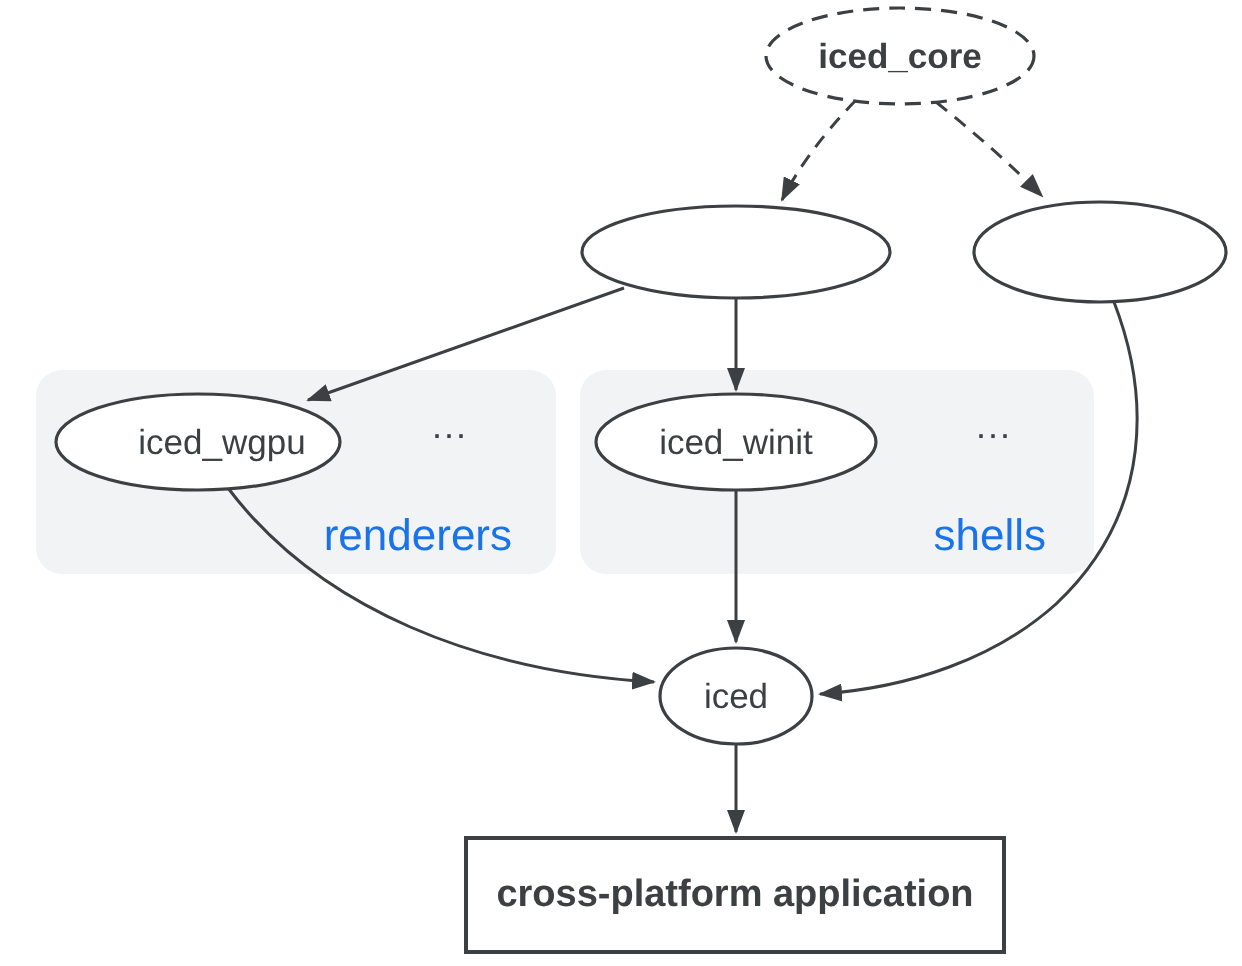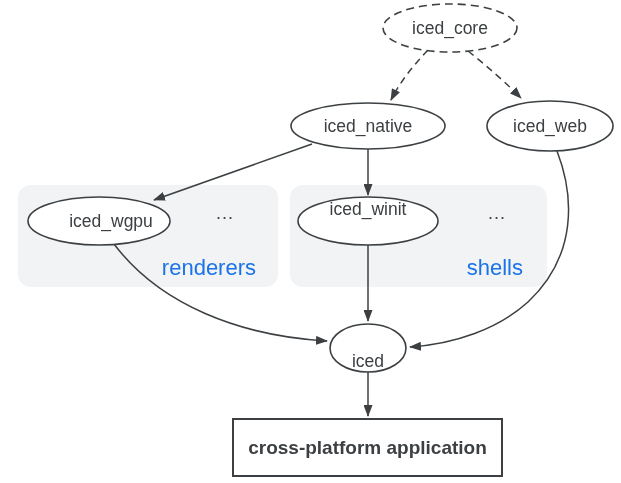--- a/index.html
+++ b/index.html
@@ -65,26 +65,26 @@
   
   .node-label {
     position: absolute;
     display: flex;
     align-items: center;
     justify-content: center;
     font-size: 17.5px;
     color: var(--color-text);
     white-space: nowrap;
   }
-  .l-core   { left: 382px; top: 3px;   width: 136px; height: 50px; }
+  .l-core   { left: 382px; top: 3px;   width: 136px; height: 50px; font-weight: bold; }
   .l-native { left: 291px; top: 103px; width: 154px; height: 46px; }
   .l-web    { left: 487px; top: 101px; width: 126px; height: 50px; }
   .l-wgpu   { left: 40px;  top: 197px; width: 142px; height: 48px; }
-  .l-winit  { left: 298px; top: 185px; width: 140px; height: 48px; }
-  .l-iced   { left: 330px; top: 324px; width: 76px;  height: 48px; align-items: flex-end; }
+  .l-winit  { left: 298px; top: 197px; width: 140px; height: 48px; }
+  .l-iced   { left: 330px; top: 324px; width: 76px;  height: 48px; }
   .l-app    { left: 233px; top: 419px; width: 269px; height: 57px; font-size: 19px; font-weight: bold; }
 </style>
 </head>
 <body>
 
 <div class="canvas">
 
   <div class="group g-renderers">
     <span class="ellipsis">...</span>
     <span class="group-label">renderers</span>
@@ -115,26 +115,20 @@
     <ellipse class="shape" cx="550" cy="126" rx="63" ry="25"></ellipse>
     <ellipse class="shape" cx="99" cy="221" rx="71" ry="24"></ellipse>
     <ellipse class="shape" cx="368" cy="221" rx="70" ry="24"></ellipse>
     <ellipse class="shape" cx="368" cy="348" rx="38" ry="24"></ellipse>
     <rect class="shape box" x="233" y="419" width="269" height="57"></rect>
   </svg>
 
   <div class="node-label l-core">
     <span>iced_core</span>
   </div>
-  <div class="node-label l-native">
-    <span>iced_native</span>
-  </div>
-  <div class="node-label l-web">
-    <span>iced_web</span>
-  </div>
   <div class="node-label l-wgpu">
     <span>iced_wgpu</span>
   </div>
   <div class="node-label l-winit">
     <span>iced_winit</span>
   </div>
   <div class="node-label l-iced">
     <span>iced</span>
   </div>
   <div class="node-label l-app">

